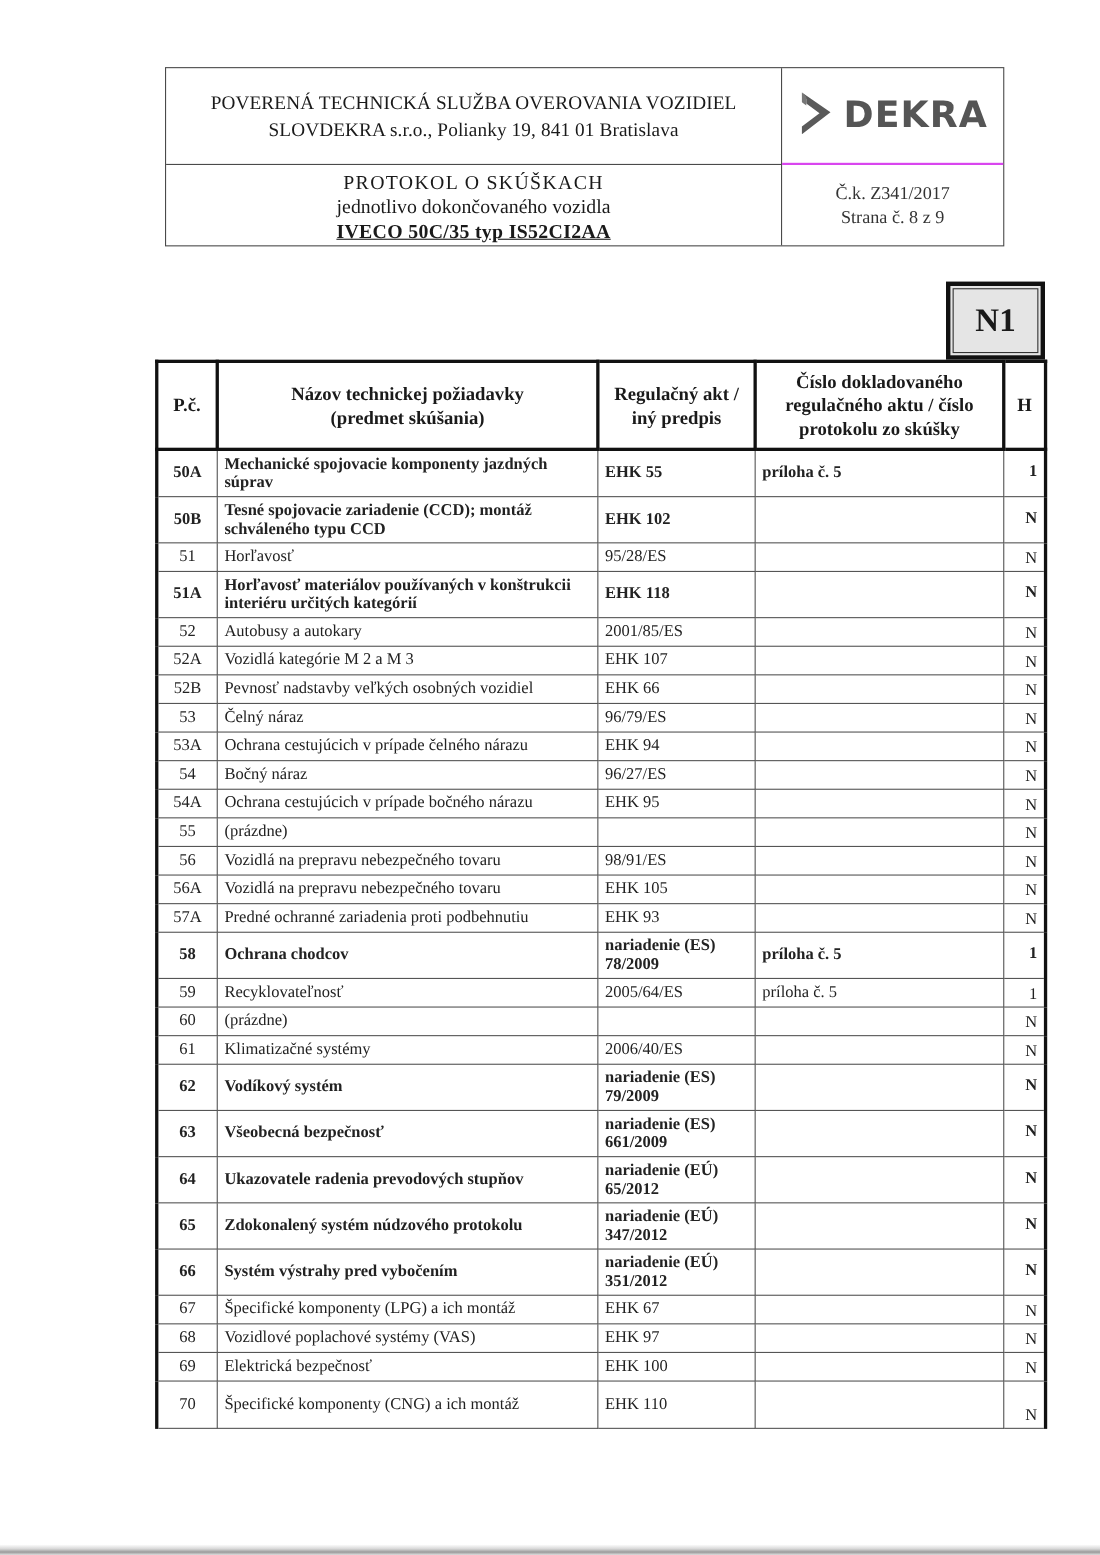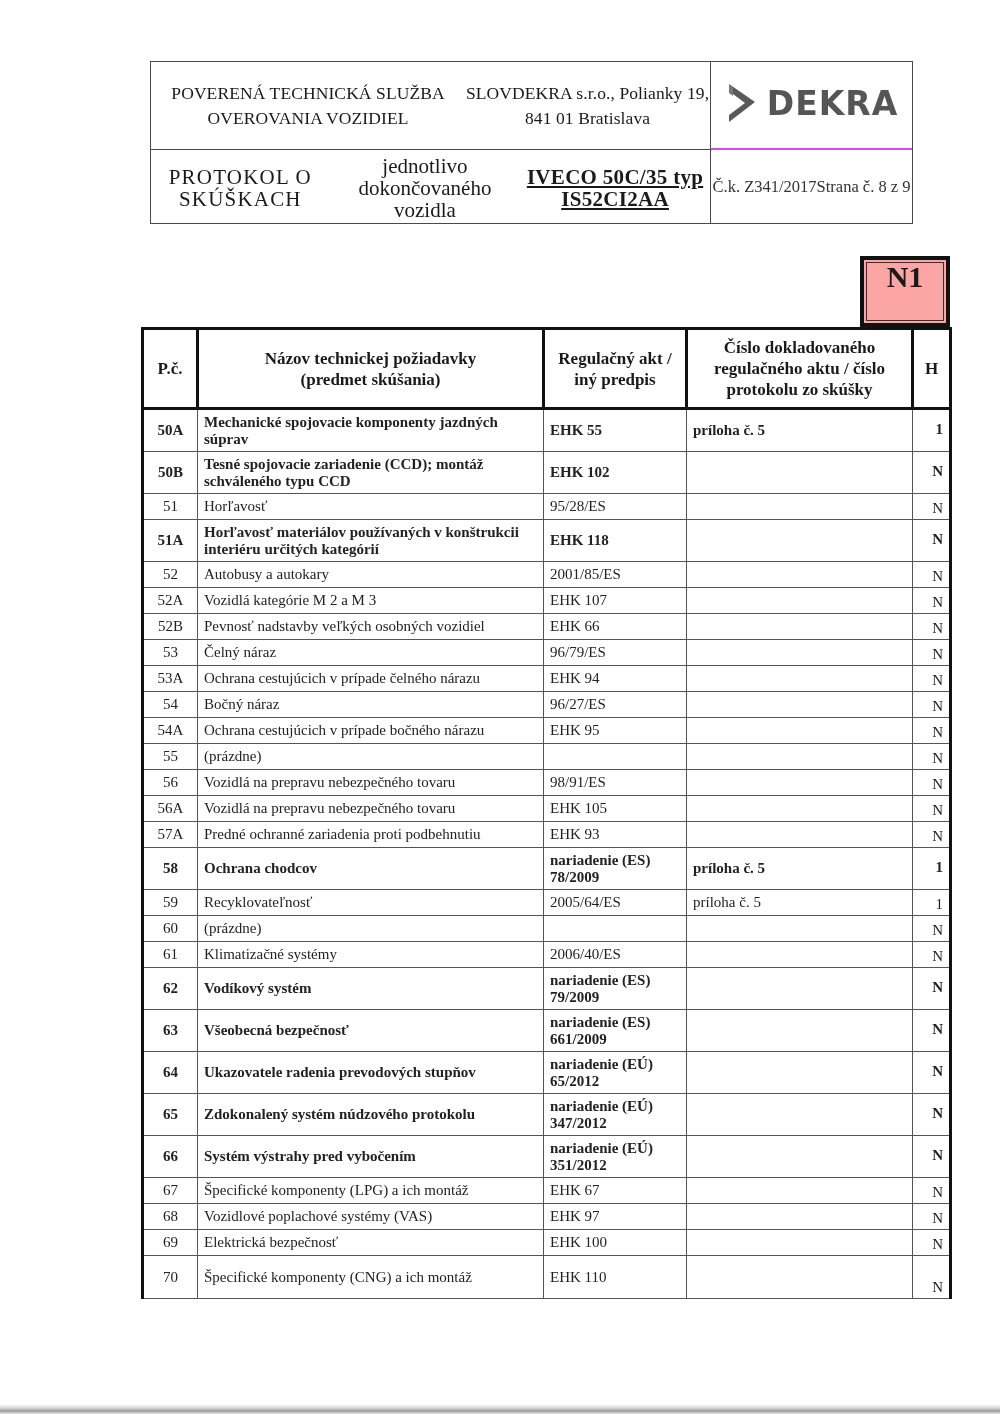--- a/index.html
+++ b/index.html
@@ -11,34 +11,34 @@
   .scan-bottom {
     position:absolute; left:0; right:0; top:1404px; height:10px;
     background:linear-gradient(to bottom, #fff 0%, #d8d8d8 40%, #9a9a9a 70%, #e8e8e8 100%);
   }
   
   .hdr {
     position:absolute; left:150px; top:61px; width:763px; height:163px;
     border:1px solid #4a4a4a; box-sizing:border-box;
     display:grid; grid-template-columns:560px 1fr; grid-template-rows:88px 1fr;
   }
-  .hdr > div { box-sizing:border-box; display:flex; flex-direction:row; align-items:center; justify-content:center; text-align:center; }
+  .hdr > div { box-sizing:border-box; display:flex; flex-direction:column; align-items:center; justify-content:center; text-align:center; }
   .h-org { border-right:1px solid #4a4a4a; border-bottom:1px solid #4a4a4a; font-size:17.5px; line-height:25px; letter-spacing:0.1px; }
   .h-logo { border-bottom:2px solid #d946ef; }
-  .h-proto { border-right:1px solid #4a4a4a; font-size:21px; line-height:22px; padding-top:2px; }
+  .h-proto { border-right:1px solid #4a4a4a; font-size:18px; line-height:22px; padding-top:2px; }
   .h-proto .pt { letter-spacing:1.2px; }
   .h-proto .veh { font-weight:bold; text-decoration:underline; letter-spacing:0.3px; }
   .h-ref { font-size:16.5px; line-height:22px; color:#333; }
   .logo { display:flex; align-items:center; gap:8px; margin-top:-4px; }
   .logo-word { font-family:"DejaVu Sans", sans-serif; font-weight:bold; font-size:33px; color:#555; letter-spacing:1px; }
   
   .n1 {
     position:absolute; left:860px; top:256px; width:90px; height:71px;
-    border:4px solid #111; box-sizing:border-box; background:#fca5a5;
-    display:flex; justify-content:center; z-index:3;
+    border:4px solid #111; box-sizing:border-box; background:#e5e5e5;
+    display:flex; align-items:center; justify-content:center; z-index:3;
   }
   .n1 .inner {
     position:absolute; left:2px; top:2px; right:2px; bottom:2px; border:1px solid #333;
   }
   .n1 span { font-size:30px; font-weight:bold; position:relative; }
   
   table.req {
     position:absolute; left:141px; top:327px; width:808px;
     border-collapse:collapse; table-layout:fixed; font-size:15px;
   }

